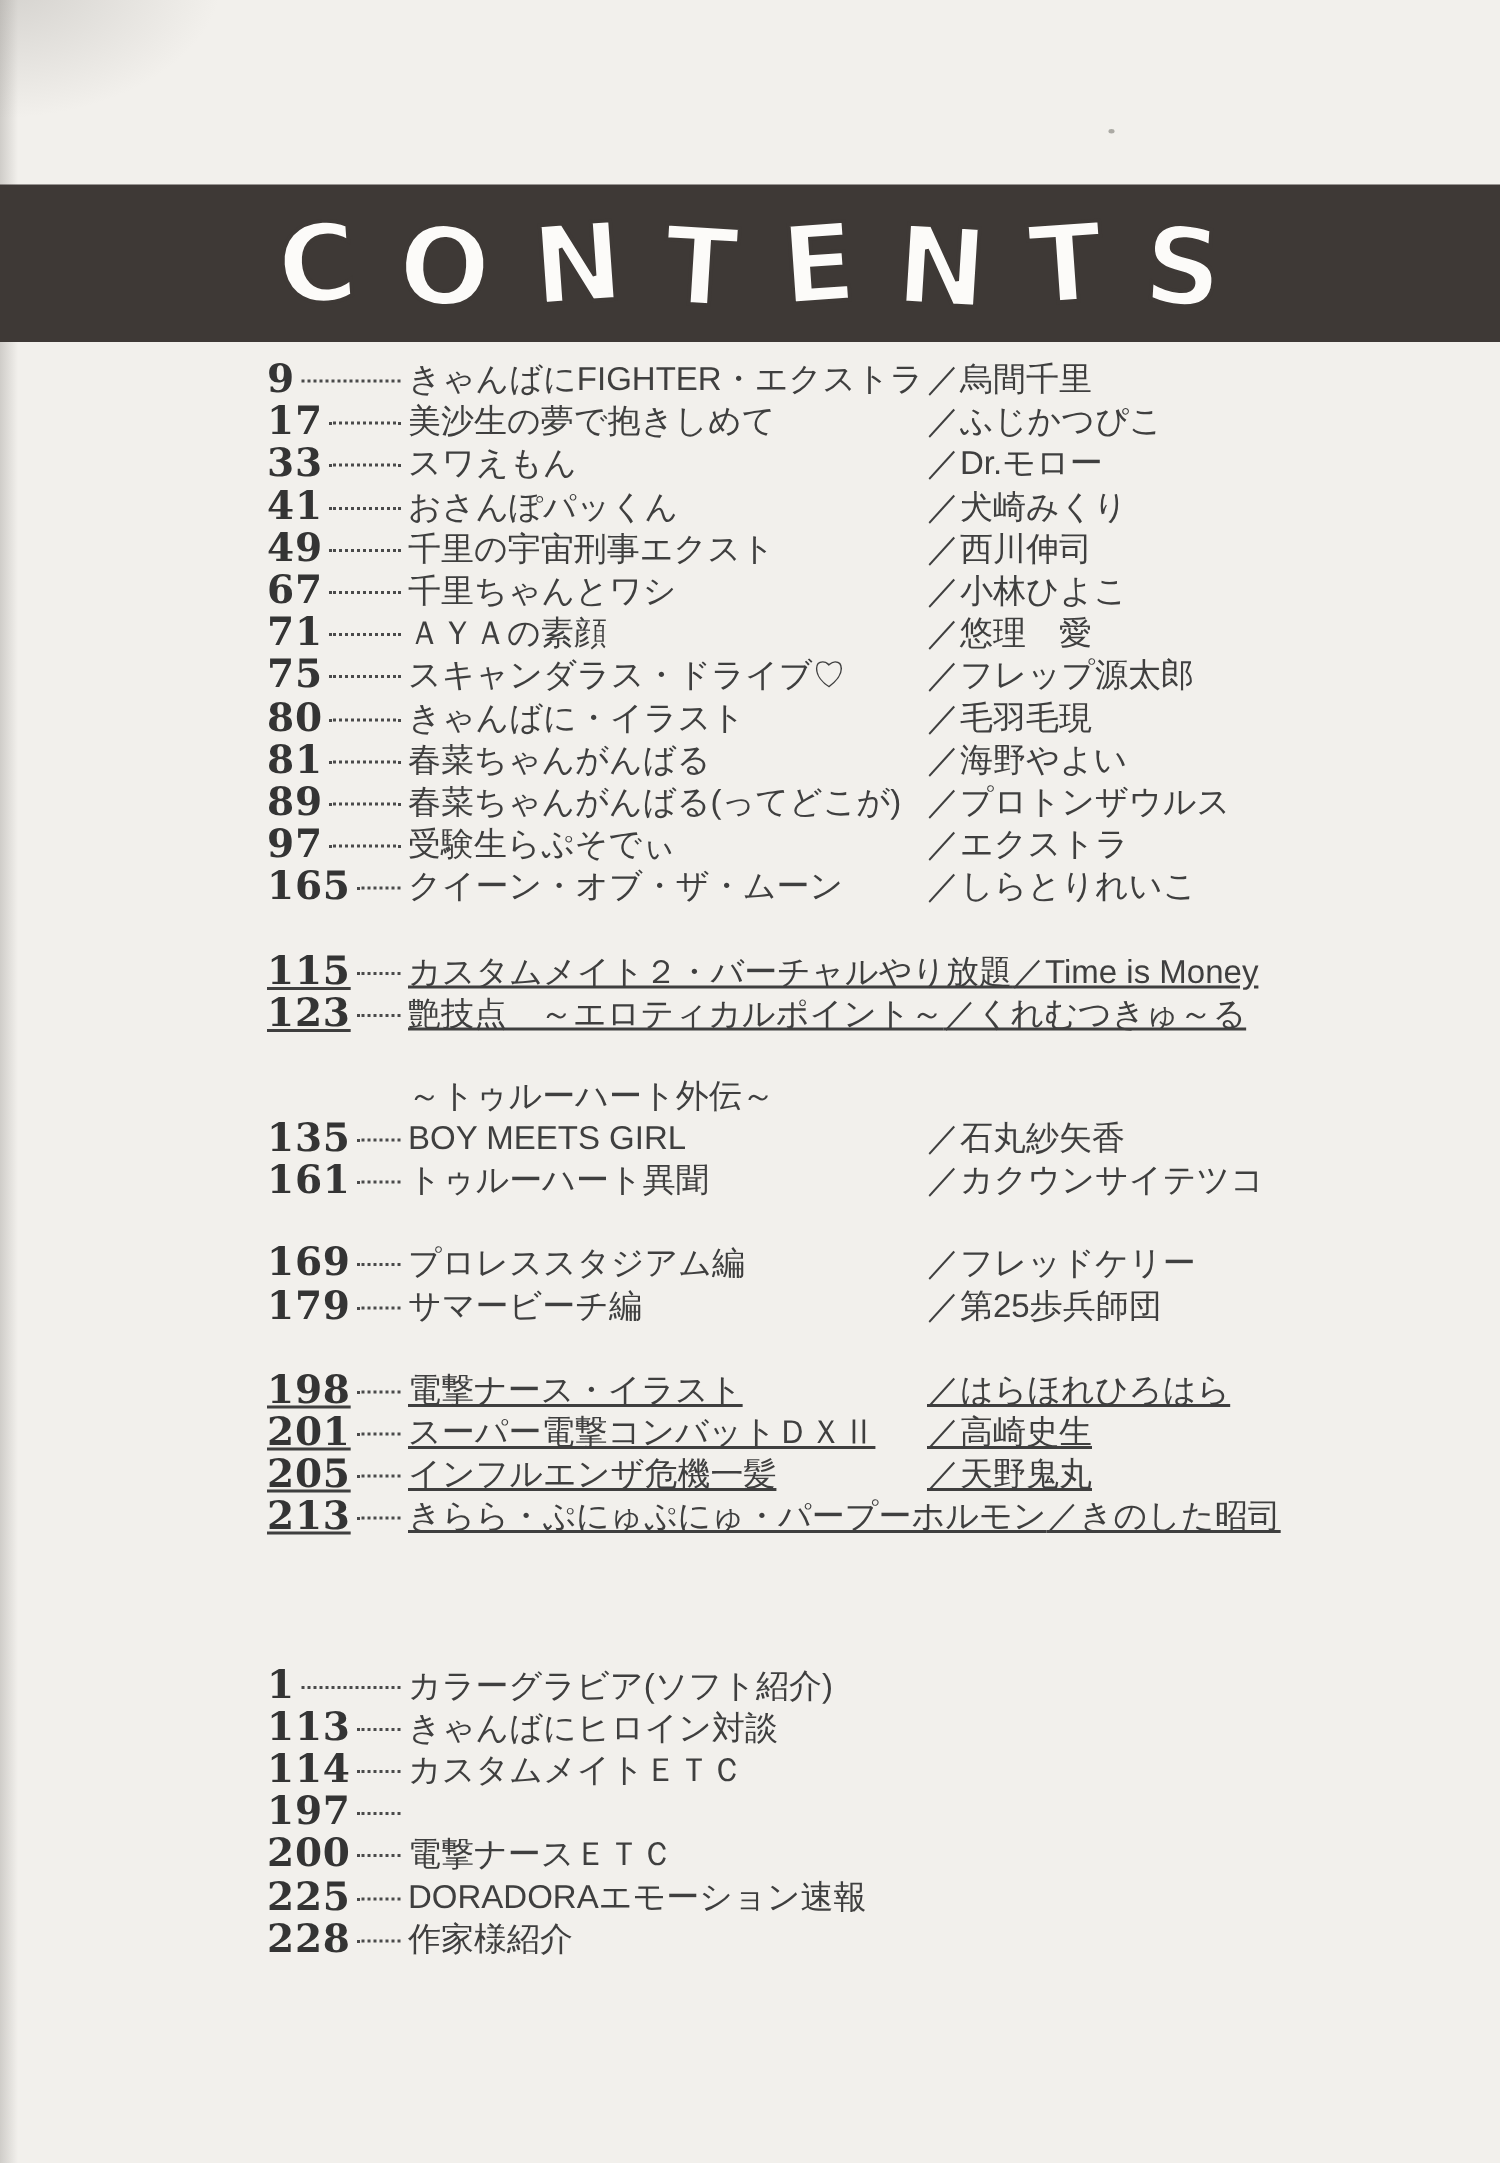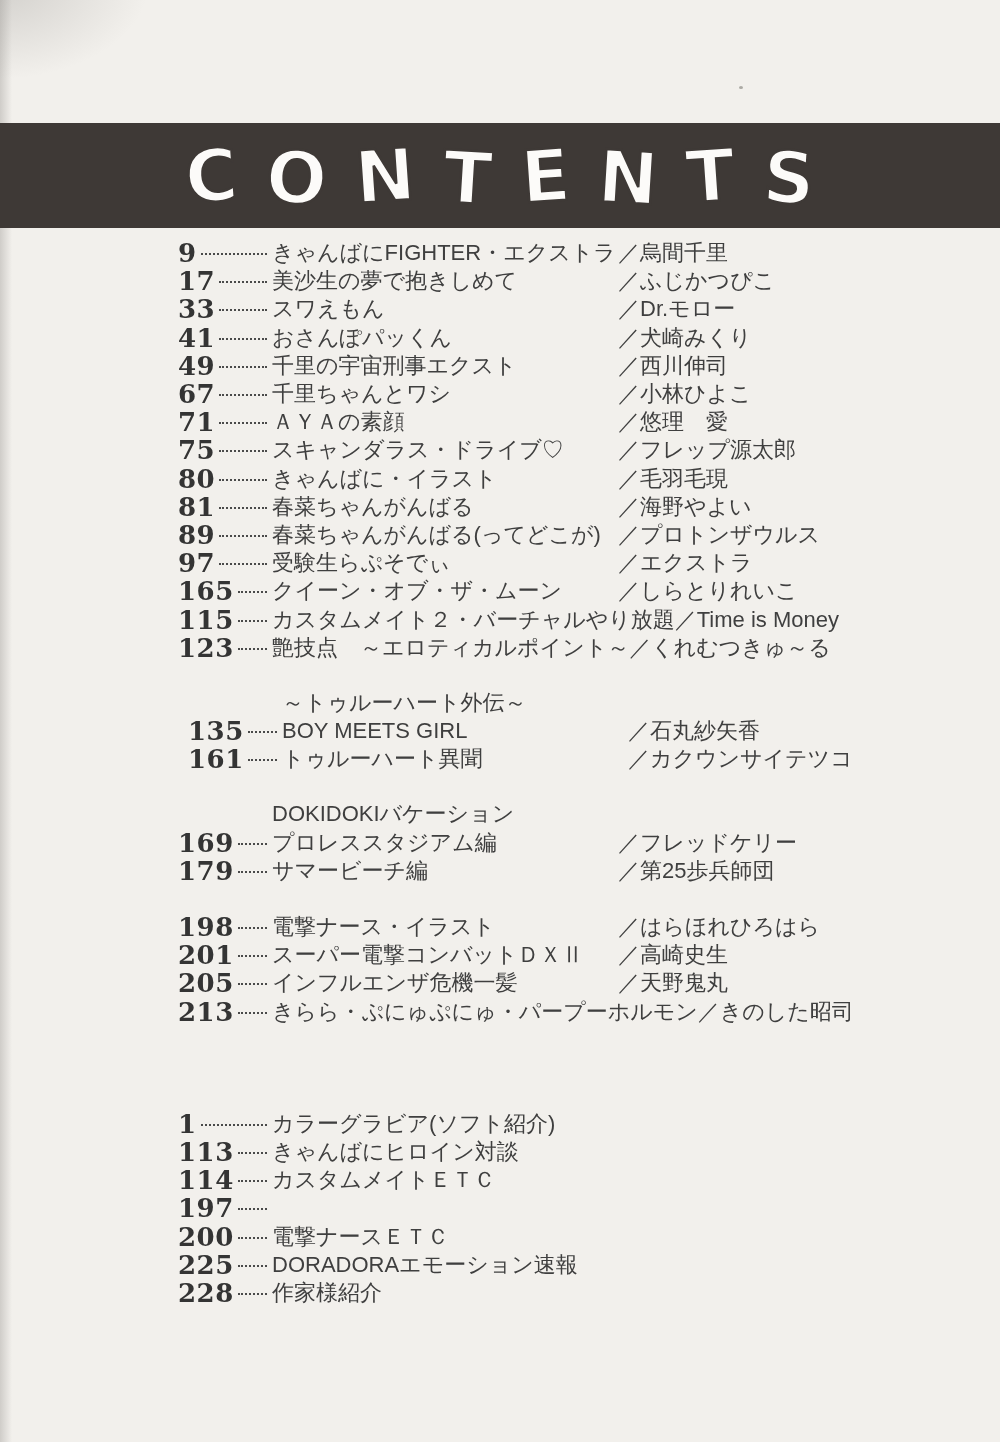--- a/index.html
+++ b/index.html
@@ -45,24 +45,24 @@
   }
   .banner-title .letter{display:inline-block;margin:0 14px;}
   .banner-title .letter:nth-child(odd){transform:rotate(-4deg);}
   .banner-title .letter:nth-child(even){transform:rotate(3.5deg) translateY(2px);}
   
   .toc{
     position:absolute;top:239px;left:178px;width:740px;
     color:#3f3f3f;
   }
   .group{margin:0;}
-  .g1{}
-  .g2{margin-top:27px;margin-left:10px;}
+  .g1{margin-top:28px;text-decoration:underline;}
+  .g2{margin-top:27px;}
   .g3{margin-top:27px;}
-  .g4{margin-top:28px;}
+  .g4{margin-top:28px;text-decoration:underline;}
   .g5{margin-top:84px;}
   .row{display:flex;align-items:center;height:28.2px;}
   .lead{flex:none;width:94px;display:flex;align-items:center;align-self:stretch;}
   .num{
     flex:none;
     font-family:"DejaVu Serif", serif;
     font-weight:700;
     font-size:26px;
     line-height:1;
     color:#343434;
@@ -248,21 +248,20 @@
         <div class="row">
           <div class="lead">
             <span class="num">161</span>
             <span class="dots"></span>
           </div>
           <span class="title">トゥルーハート異聞</span>
           <span class="author">／カクウンサイテツコ</span>
         </div>
       </div>
       <div class="group g3">
-        <div class="group-header">DOKIDOKIバケーション</div>
         <div class="row">
           <div class="lead">
             <span class="num">169</span>
             <span class="dots"></span>
           </div>
           <span class="title">プロレススタジアム編</span>
           <span class="author">／フレッドケリー</span>
         </div>
         <div class="row">
           <div class="lead">

